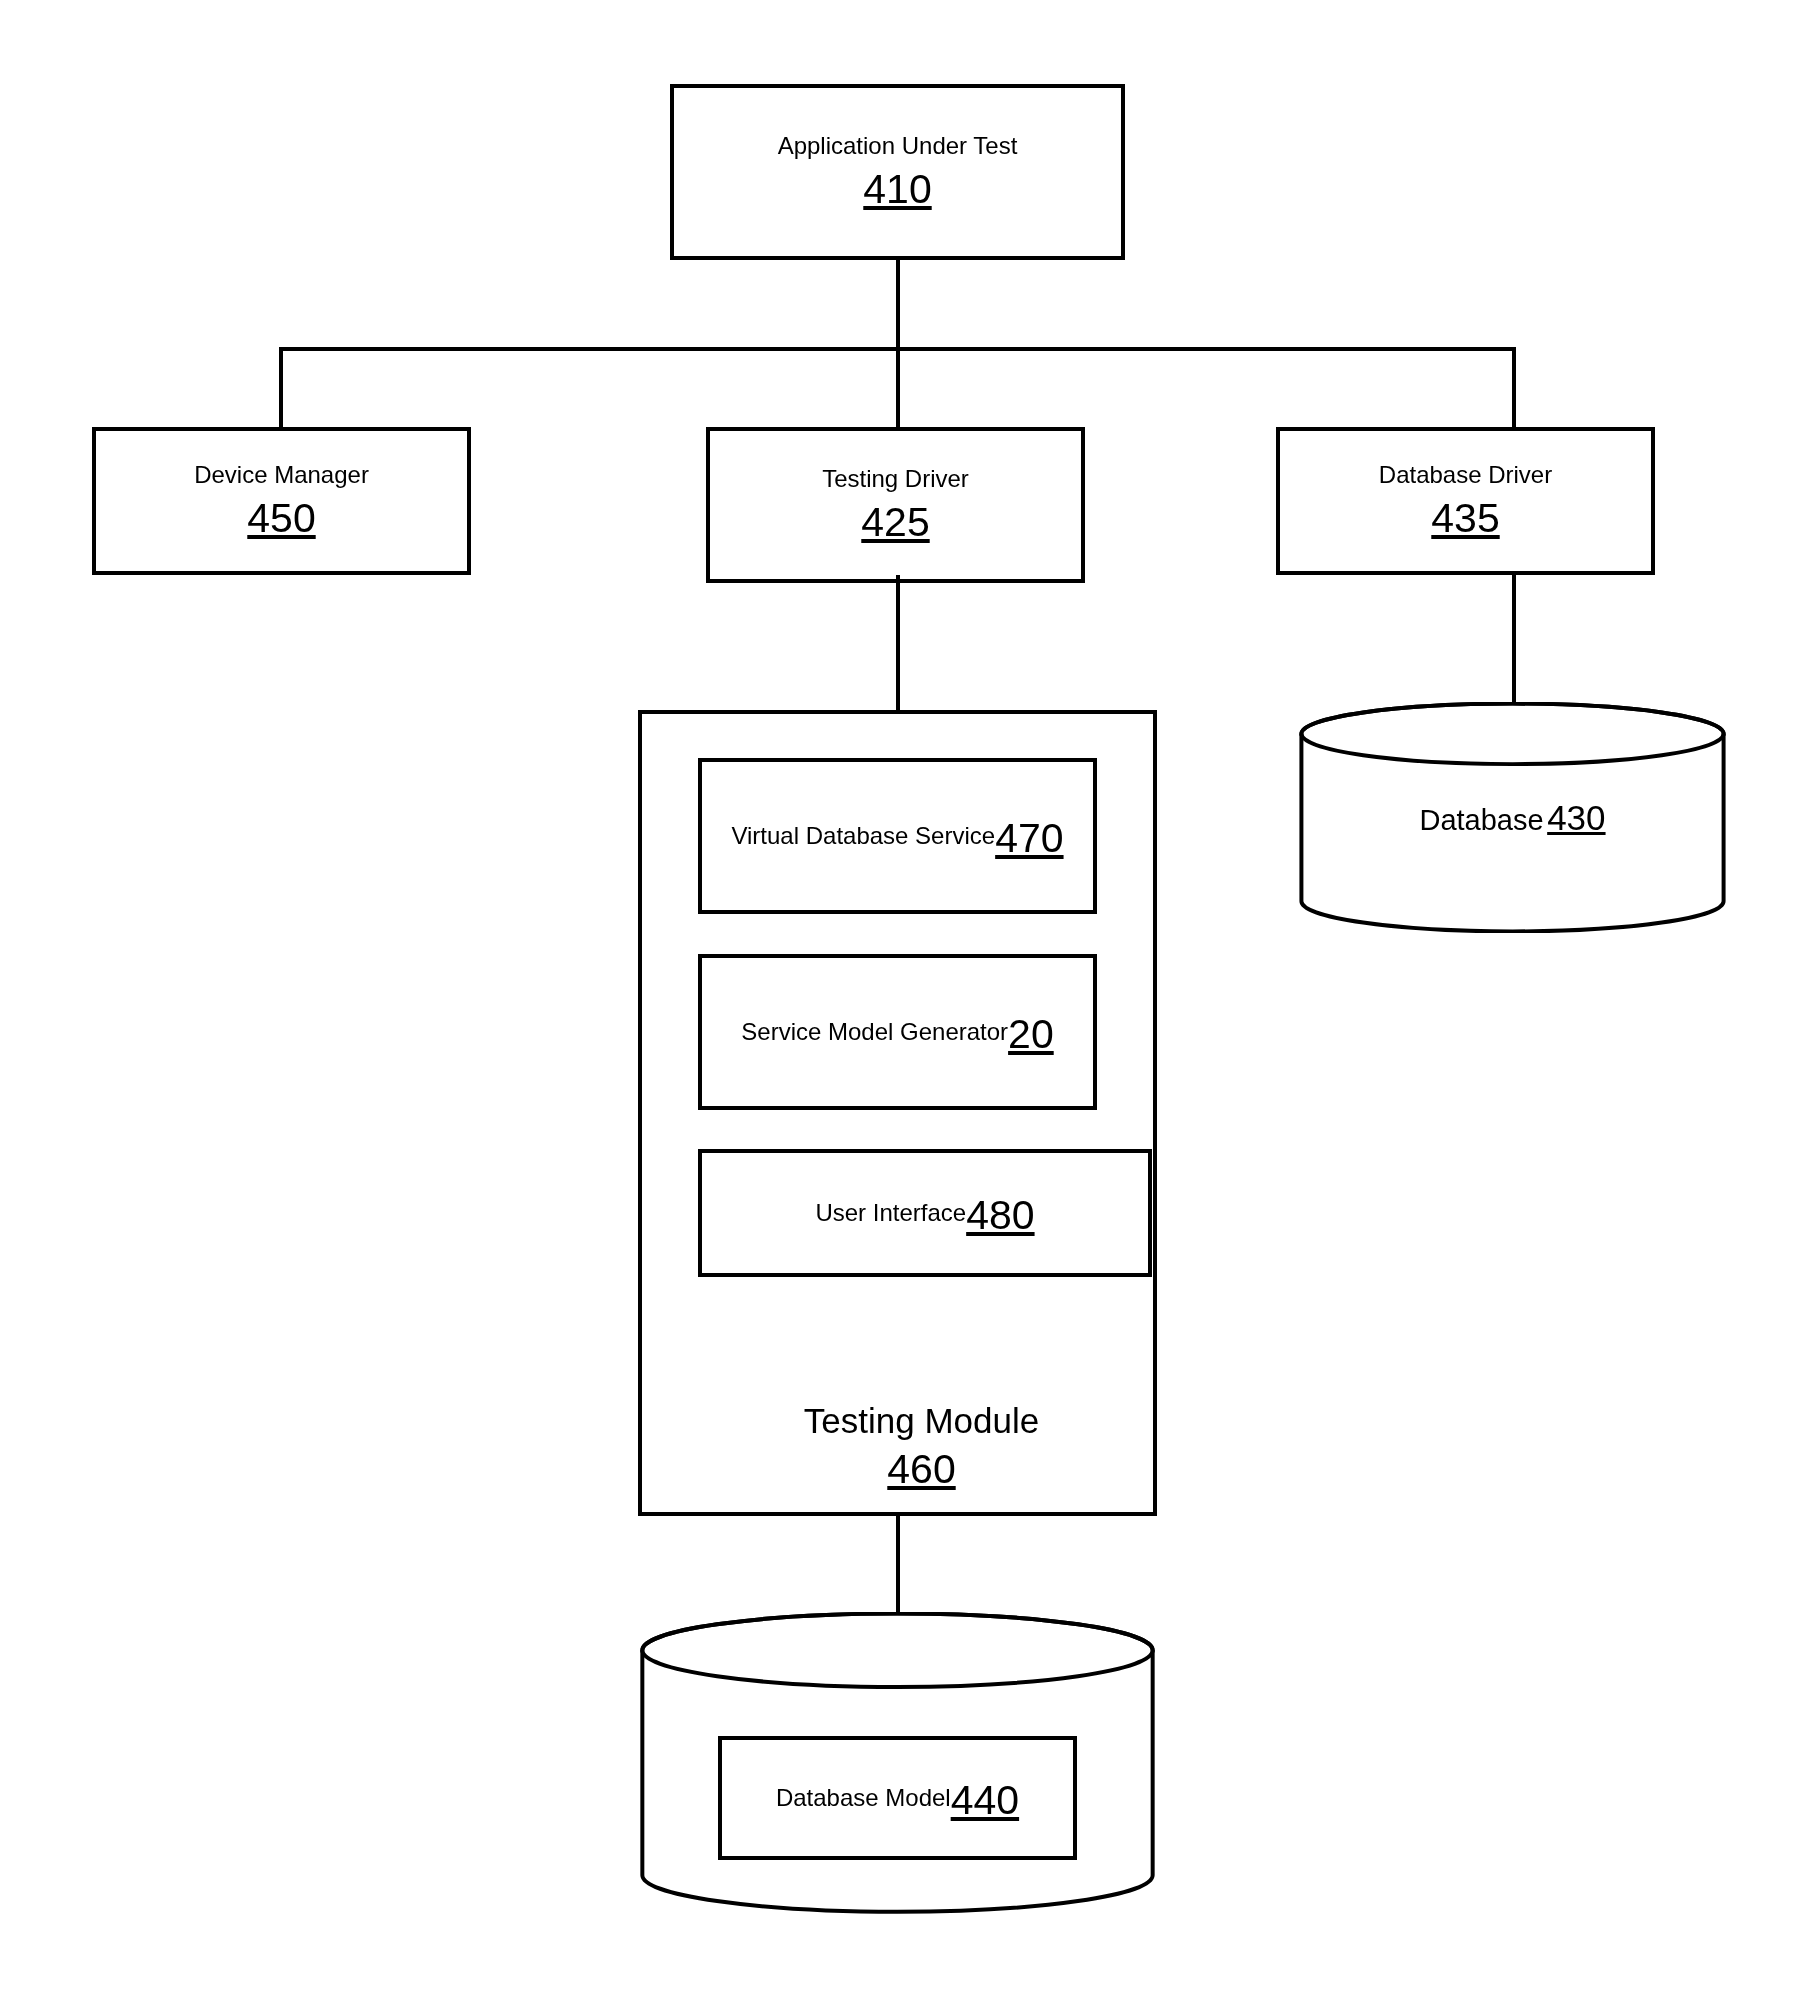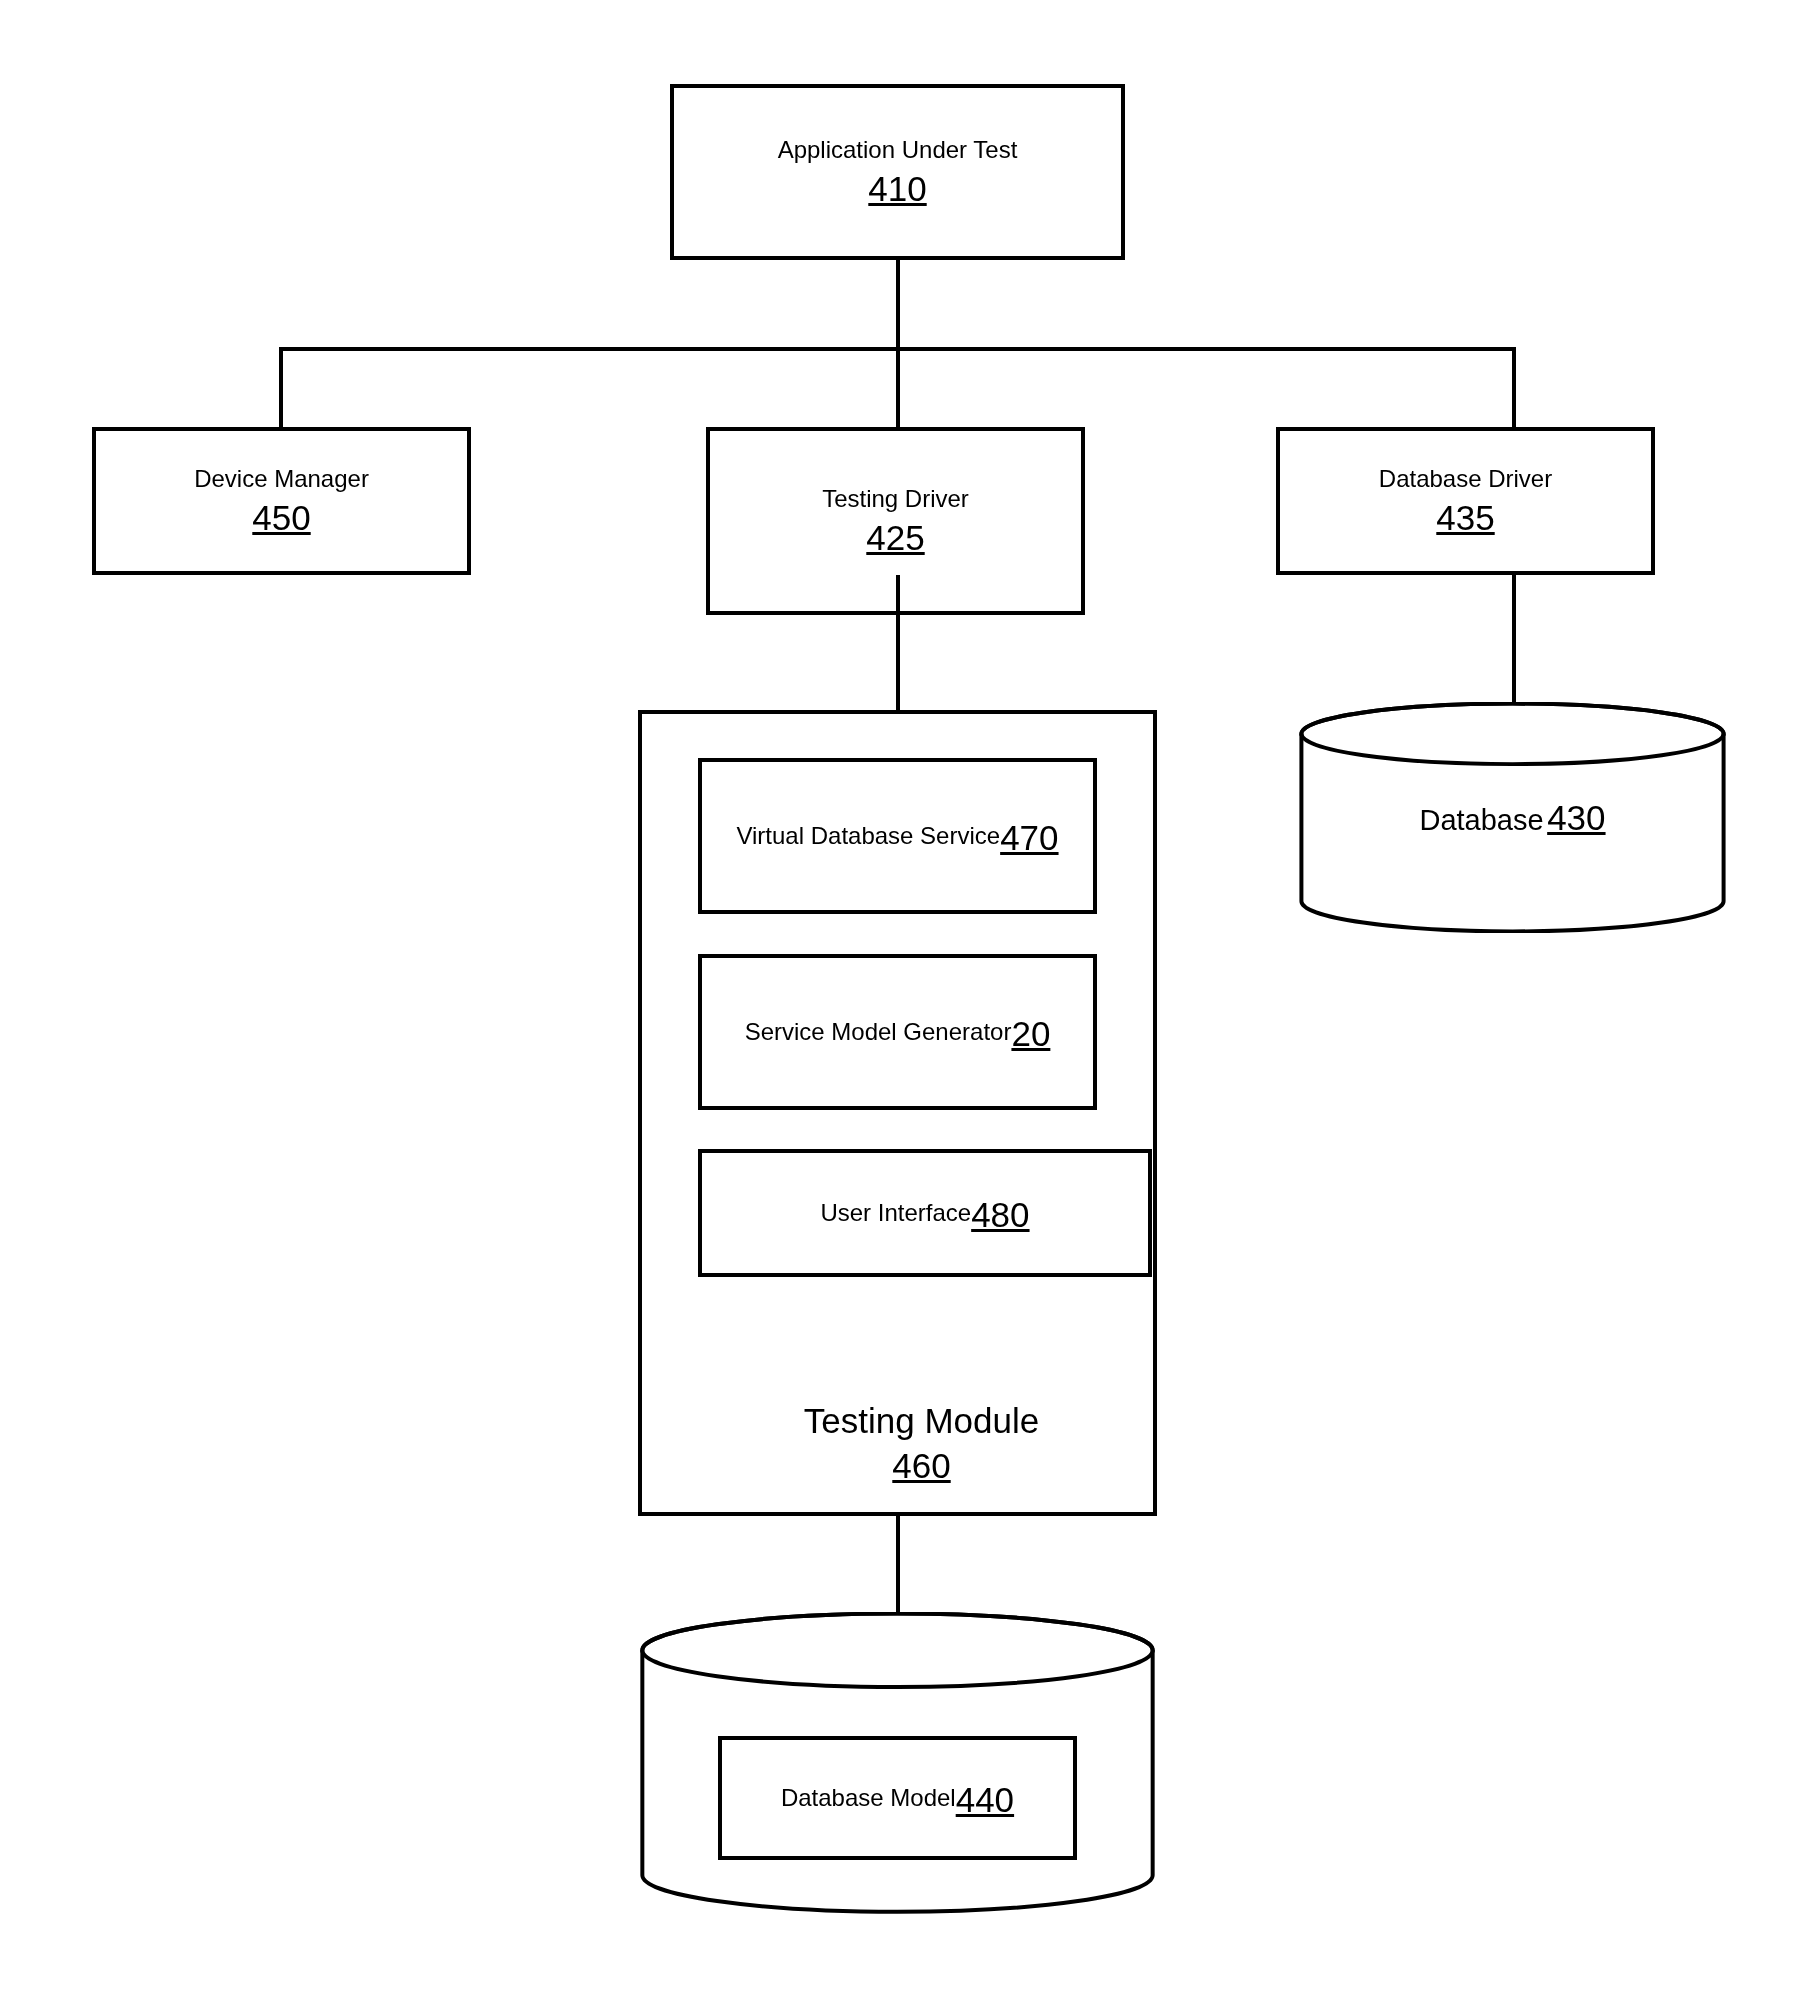--- a/index.html
+++ b/index.html
@@ -18,21 +18,21 @@
     flex-direction: column;
     align-items: center;
     justify-content: center;
     text-align: center;
   }
   .box-label {
     font-size: 24px;
     line-height: 1.25;
   }
   .box-num {
-    font-size: 35px;
+    font-size: 41px;
     text-decoration: underline;
     margin-top: 4.8px;
   }
   .inner-box {
     position: absolute;
     border: 4px solid #000;
     background: #fff;
     display: flex;
     flex-direction: row;
     align-items: center;
@@ -90,21 +90,21 @@
 
 <div class="line vline" style="left:279px; top:347px; height:80px;"></div>
 <div class="line vline" style="left:896px; top:347px; height:80px;"></div>
 <div class="line vline" style="left:1512px; top:347px; height:80px;"></div>
 
 <div class="box" style="left:92px; top:427px; width:379px; height:148px;">
   <div class="box-label">Device Manager</div>
   <div class="box-num">450</div>
 </div>
 
-<div class="box" style="left:706px; top:427px; width:379px; height:188px;">
+<div class="box" style="left:706px; top:427px; width:379px; height:156px;">
   <div class="box-label">Testing Driver</div>
   <div class="box-num">425</div>
 </div>
 
 <div class="box" style="left:1276px; top:427px; width:379px; height:148px;">
   <div class="box-label">Database Driver</div>
   <div class="box-num">435</div>
 </div>
 
 <div class="line vline" style="left:896px; top:575px; height:136px;"></div>

